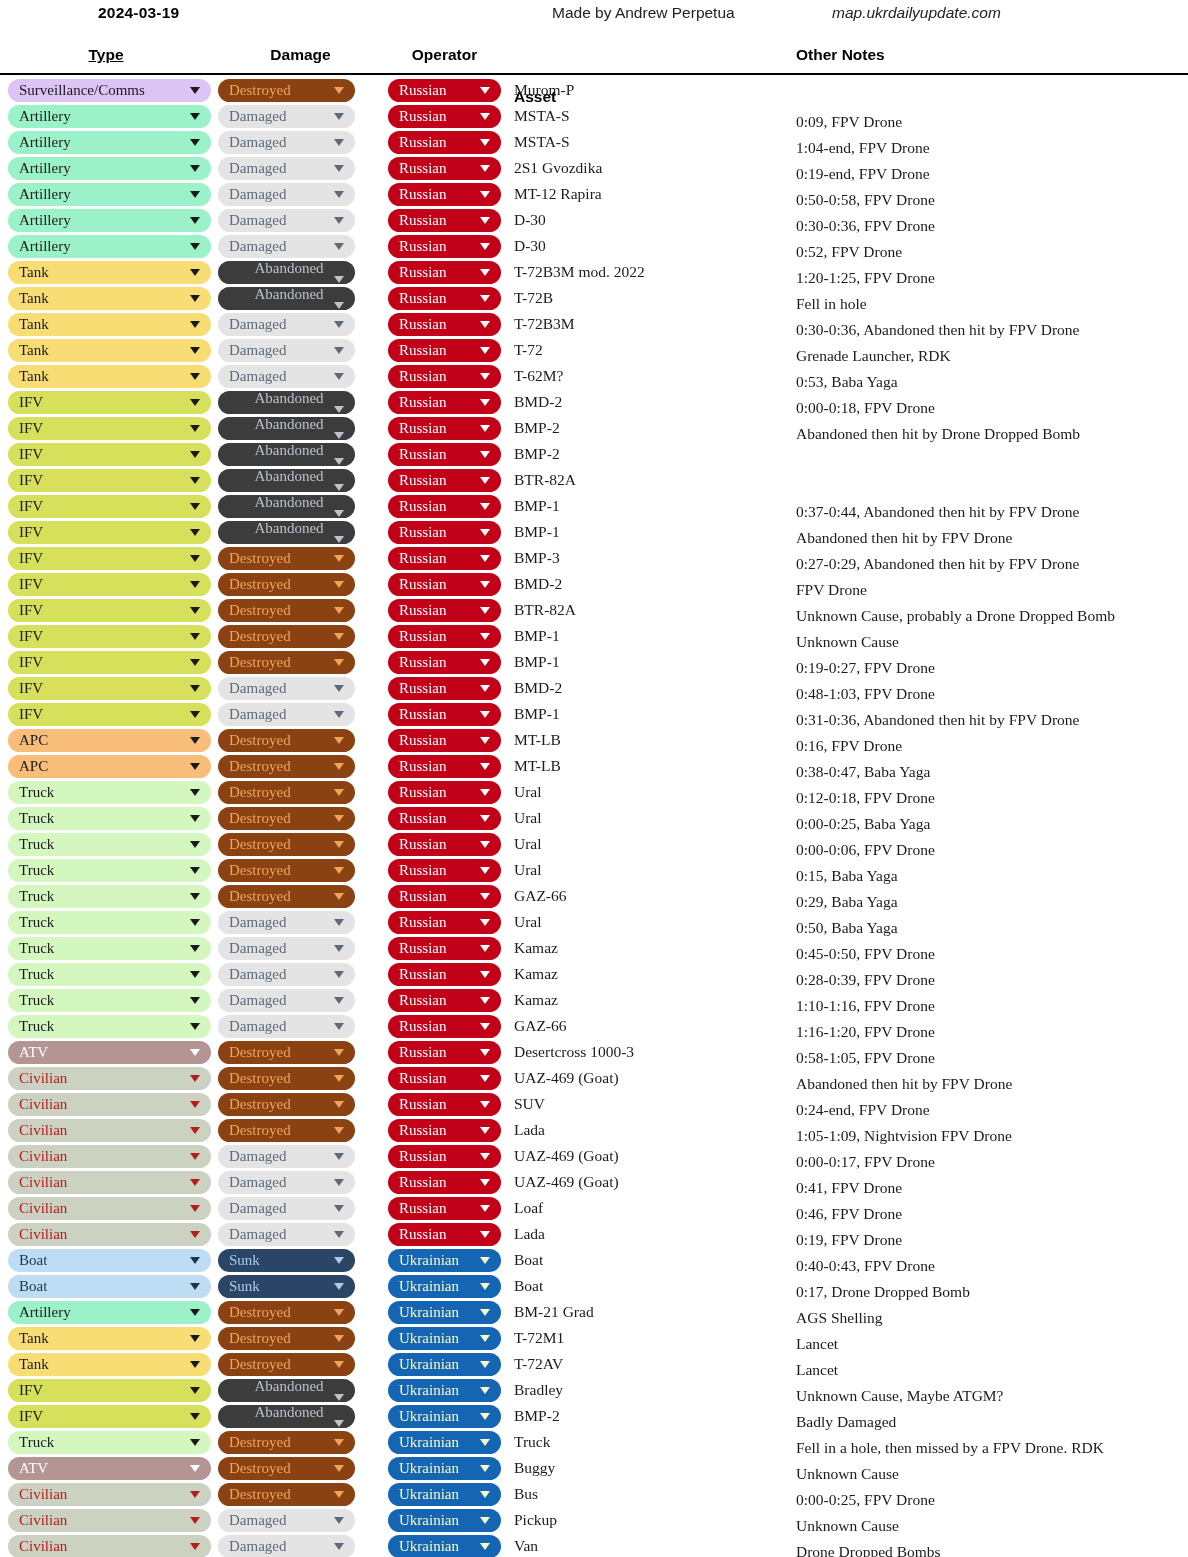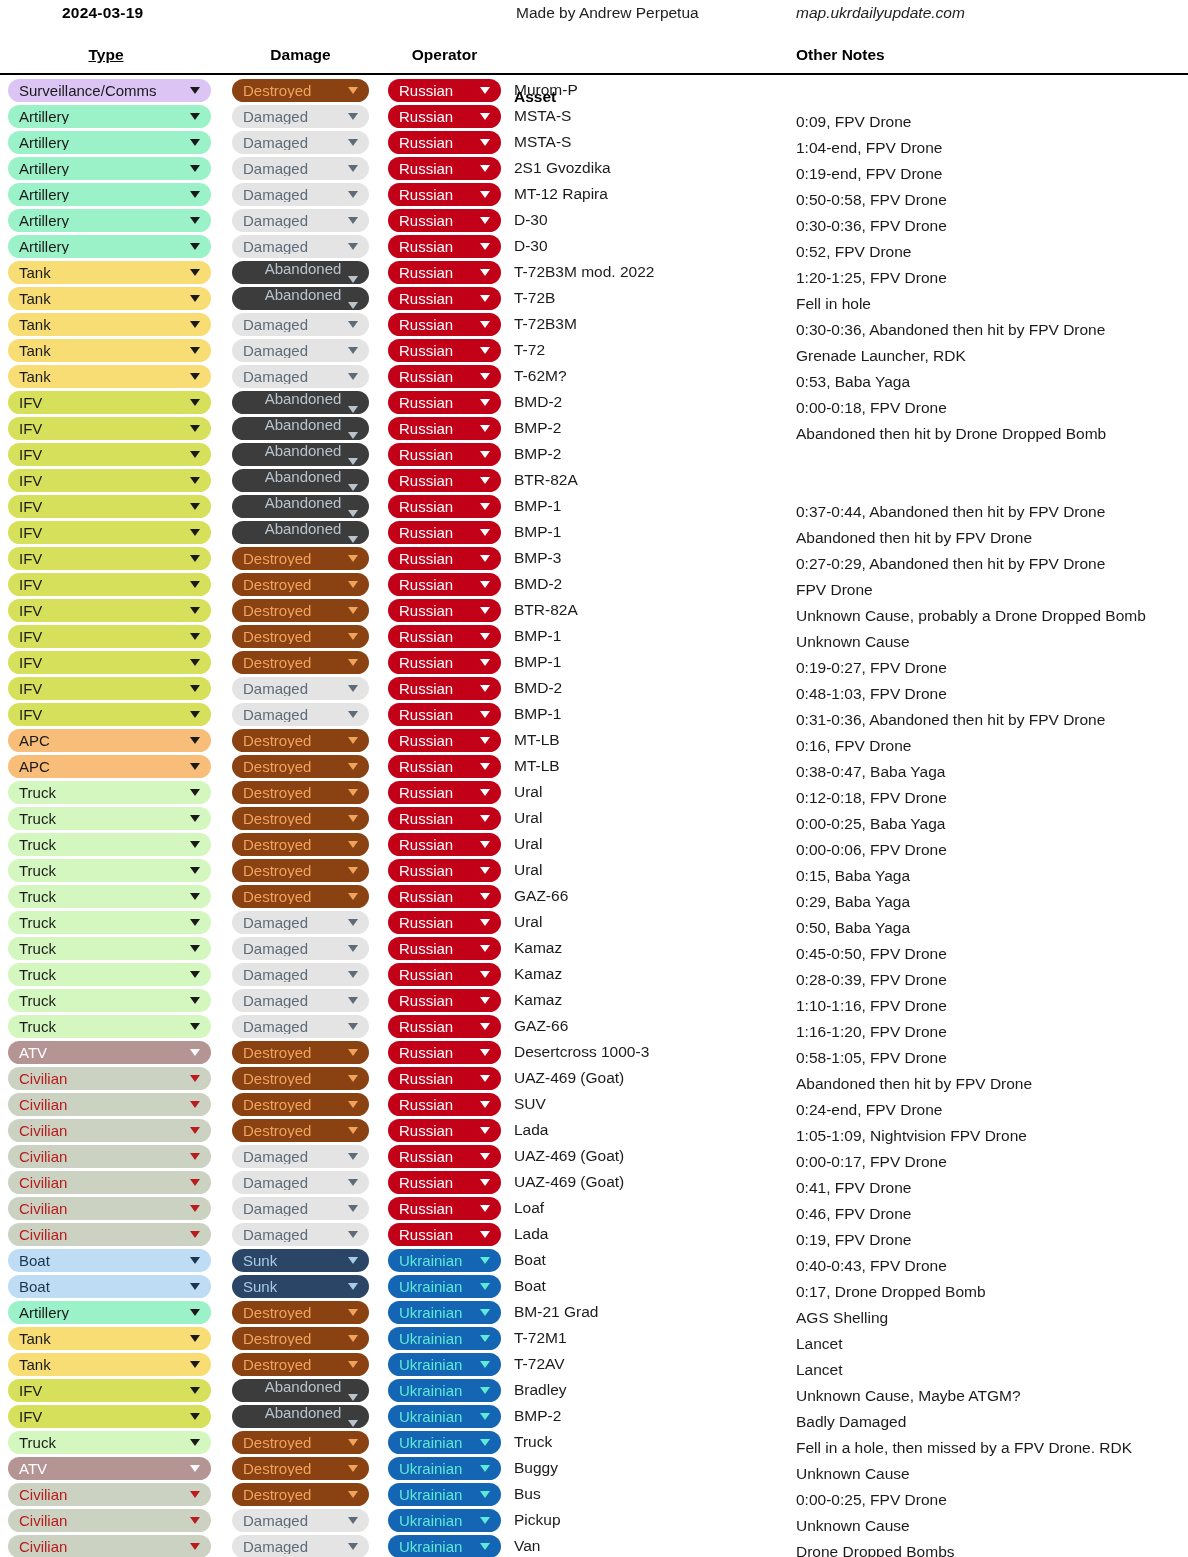--- a/index.html
+++ b/index.html
@@ -4,21 +4,21 @@
 <style>
   * { box-sizing: border-box; }
   html, body {
     margin: 0; padding: 0;
     background: #ffffff;
     font-family: "Liberation Sans", "DejaVu Sans", sans-serif;
   }
   body { width: 1188px; height: 1557px; position: relative; overflow: hidden; }
 
   
-  .meta-bar { position: relative; height: 46px; }
+  .meta-bar { position: relative; height: 46px; margin-left: 36px; }
   .meta-date {
     position: absolute; left: 62px; top: 4px;
     font-size: 15.5px; font-weight: bold; color: #000;
     letter-spacing: .2px;
   }
   .meta-author {
     position: absolute; left: 516px; top: 4px;
     font-size: 15.5px; color: #222;
   }
   .meta-site {
@@ -46,20 +46,21 @@
   .head-rule {
     position: absolute; left: 0; right: 0; top: 27px;
     height: 1.6px; background: #000;
   }
 
   .rows { position: relative; padding-top: 4px; }
 
   .row {
     position: relative;
     height: 26px;
+    font-family: Liberation Serif, serif;
   }
 
   
   .pill {
     position: absolute;
     top: 1px;
     height: 23px;
     border-radius: 12px;
     display: flex;
     align-items: center;
@@ -75,21 +76,21 @@
     margin-left: auto;
     flex: 0 0 auto;
     width: 0; height: 0;
     border-left: 5.5px solid transparent;
     border-right: 5.5px solid transparent;
     border-top: 7px solid currentColor;
     margin-right: 5px;
   }
 
   .c-type     { left: 8px;   width: 203px; }
-  .c-damage   { left: 232px; width: 137px; }
+  .c-damage   { left: 218px; width: 137px; }
   .c-operator { left: 388px; width: 113px; }
 
   .cell-text {
     position: absolute; top: 3px;
     font-size: 15.5px; color: #1b1b1b;
     white-space: nowrap;
   }
   .c-asset { left: 514px; }
   .c-notes { left: 796px; margin-top: 32px; }
 
@@ -105,21 +106,21 @@
   .t-boat         { background:#bfdcf5; color:#1a3550; }
 
   
   .d-destroyed { background:#8a4213; color:#f0a35c; }
   .d-damaged   { background:#e4e4e4; color:#5e6b78; }
   .d-abandoned { background:#3c3c3c; color:#b9c3cc;flex-direction:column; }
   .d-sunk      { background:#2a4566; color:#a8cbe6; }
 
   
   .o-russian   { background:#c20017; color:#ffffff; }
-  .o-ukrainian { background:#1565b5; color:#5eead4;text-align:center; }
+  .o-ukrainian { background:#1565b5; color:#fef9c3;text-align:center; }
 </style>
 </head>
 <body>
 
 <div class="meta-bar">
   <div class="meta-date">2024-03-19</div>
   <div class="meta-author">Made by Andrew Perpetua</div>
   <div class="meta-site">map.ukrdailyupdate.com</div>
 </div>
 

